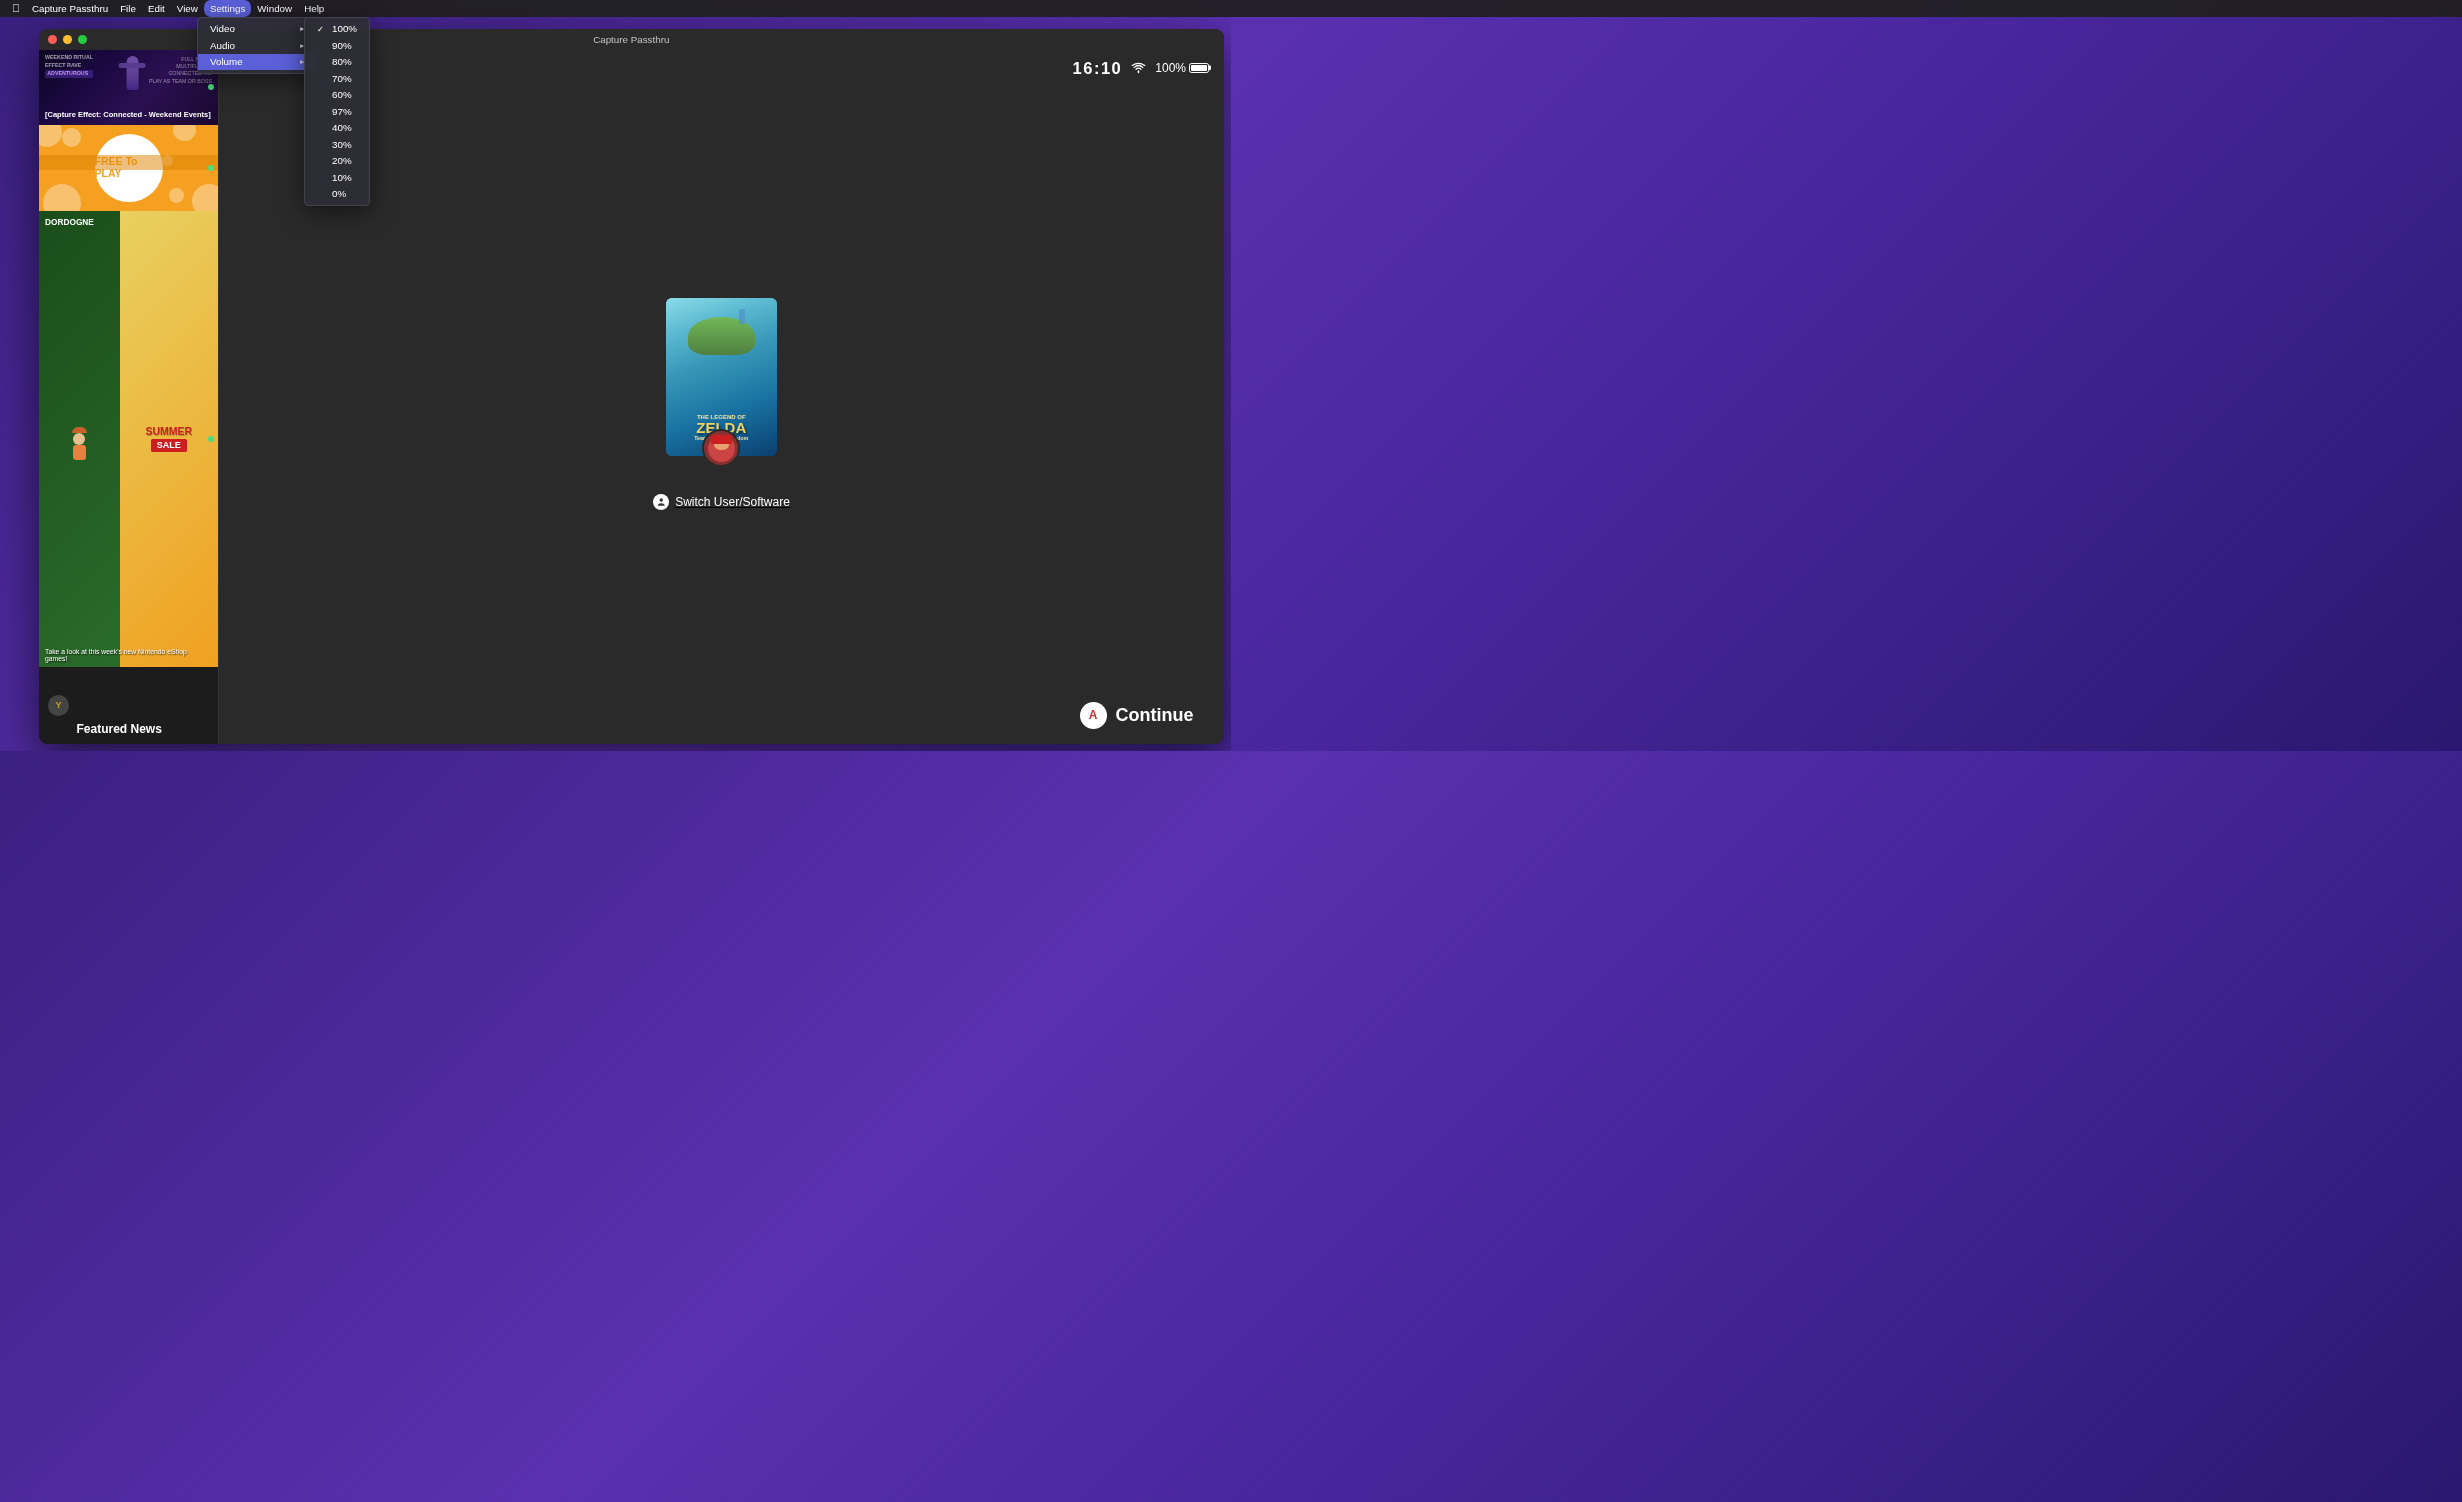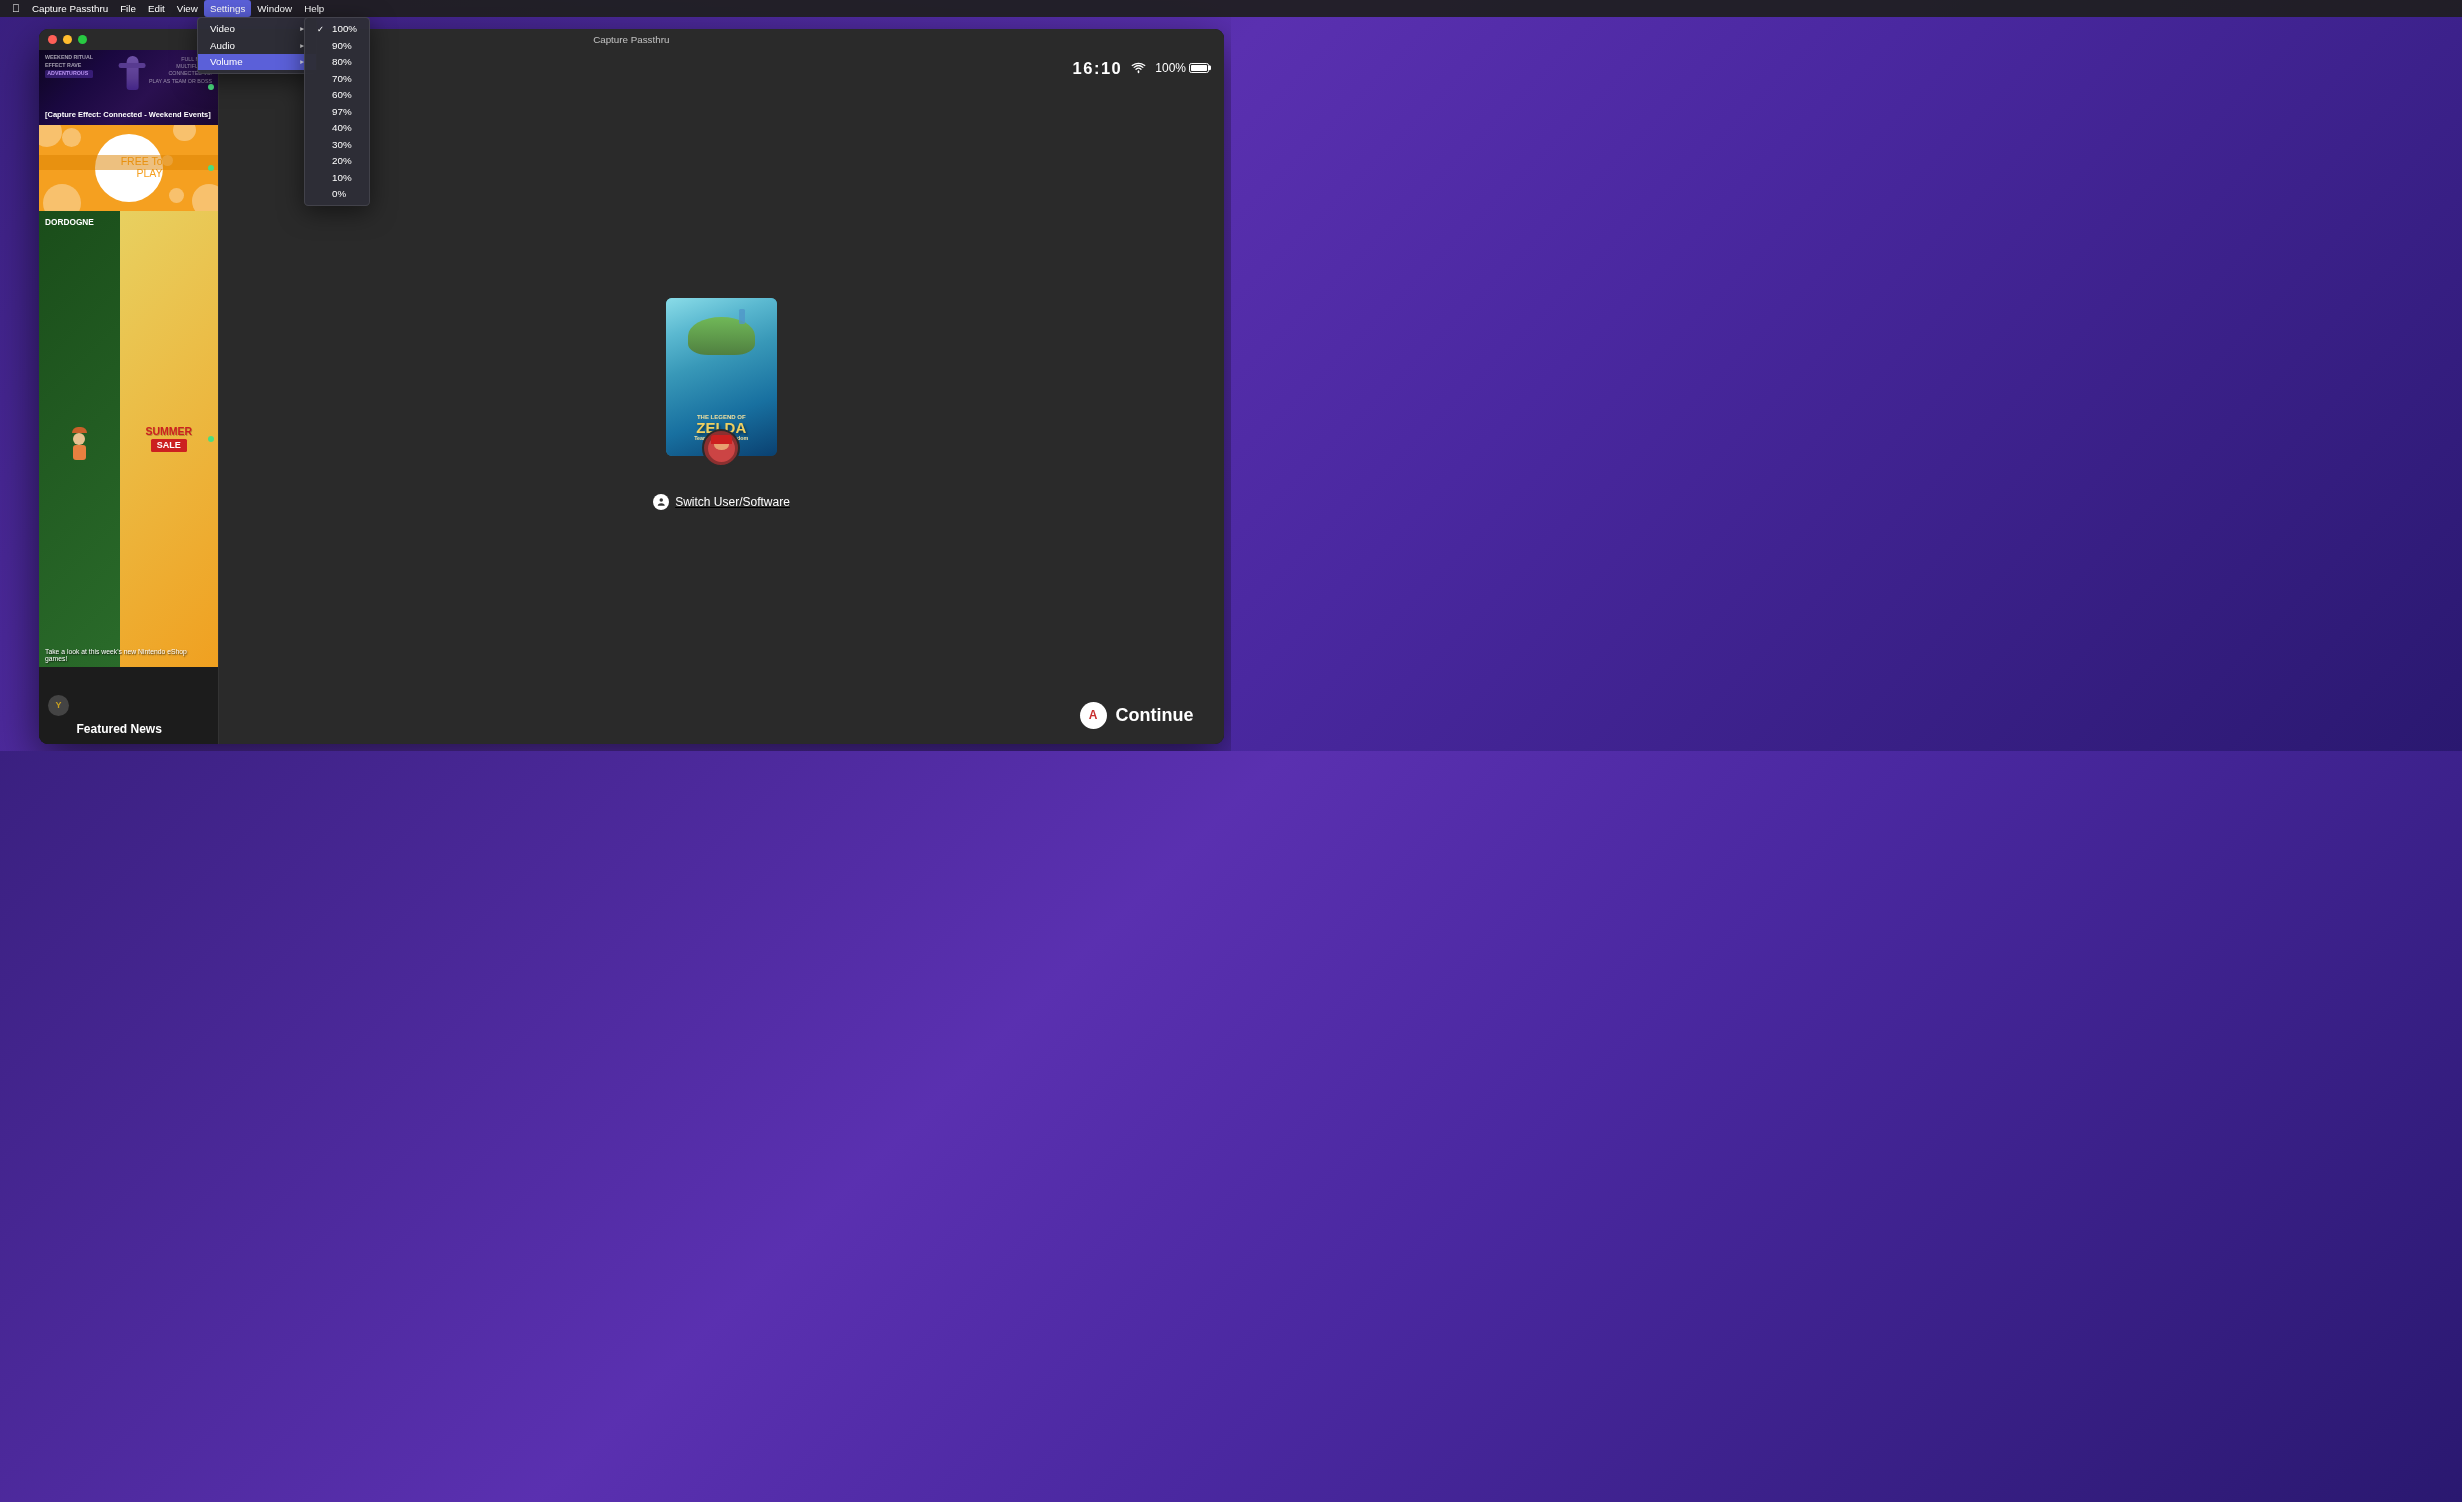--- a/index.html
+++ b/index.html
@@ -41,20 +41,21 @@
       padding: 0 6px;
       cursor: default;
       height: 16.5px;
       display: flex;
       align-items: center;
       border-radius: 3px;
     }
 
     .menu-bar-item:hover, .menu-bar-item.active {
       background: rgba(255,255,255,0.2);
+      border-radius: 7px;
     }
 
     .menu-bar-item.active {
       background: #5b60d9;
     }
 
     
     .dropdown-container {
       position: fixed;
       top: 16.5px;
@@ -226,24 +227,24 @@
       background: white;
       border-radius: 50%;
       display: flex;
       align-items: center;
       justify-content: center;
       text-align: center;
     }
 
     .free-to-play-text {
       font-size: 10.5px;
-      font-weight: 400;
+      font-weight: 700;
       color: #f5a020;
       line-height: 1.1;
-      text-align: right;
+      text-align: left;
     }
 
     .news-card-3 {
       height: 98px;
       background: linear-gradient(135deg, #2d6b2d 0%, #3d8b3d 50%, #2d6b2d 100%);
       position: relative;
       overflow: hidden;
       display: flex;
     }
 

